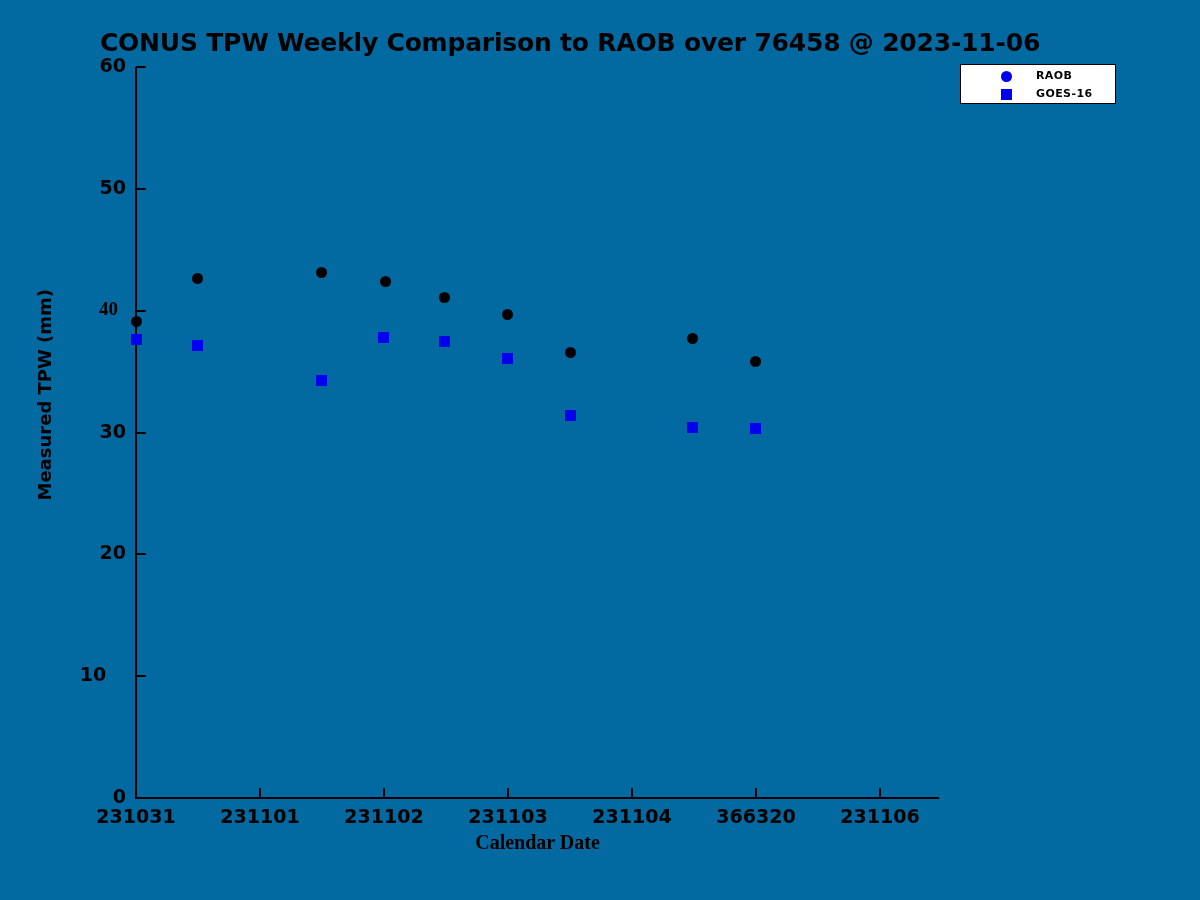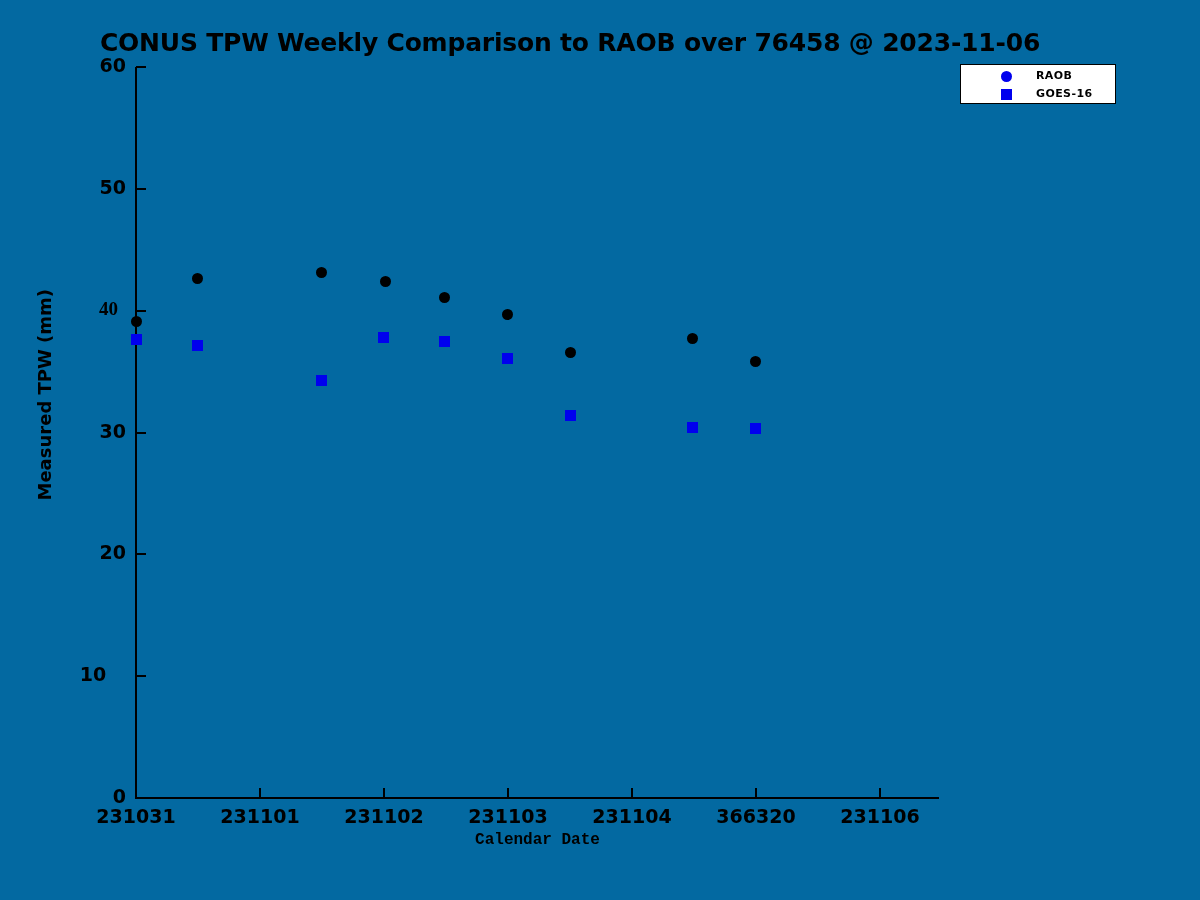--- a/index.html
+++ b/index.html
@@ -83,24 +83,24 @@
     font-family: "DejaVu Sans", sans-serif;
     text-align: center;
     white-space: nowrap;
   }
   #x-axis-title {
     position: absolute;
     left: 136px;
     top: 831px;
     width: 803px;
     text-align: center;
-    font-size: 16px;
-    font-weight: bold;
-    color: #000000;
-    font-family: Liberation Mono, monospace;
+    font-size: 20px;
+    font-weight: bold;
+    color: #000000;
+    font-family: Liberation Serif, serif;
   }
   #y-axis-title {
     position: absolute;
     left: -56px;
     top: 390px;
     width: 200px;
     text-align: center;
     font-size: 18px;
     font-weight: bold;
     color: #000000;

